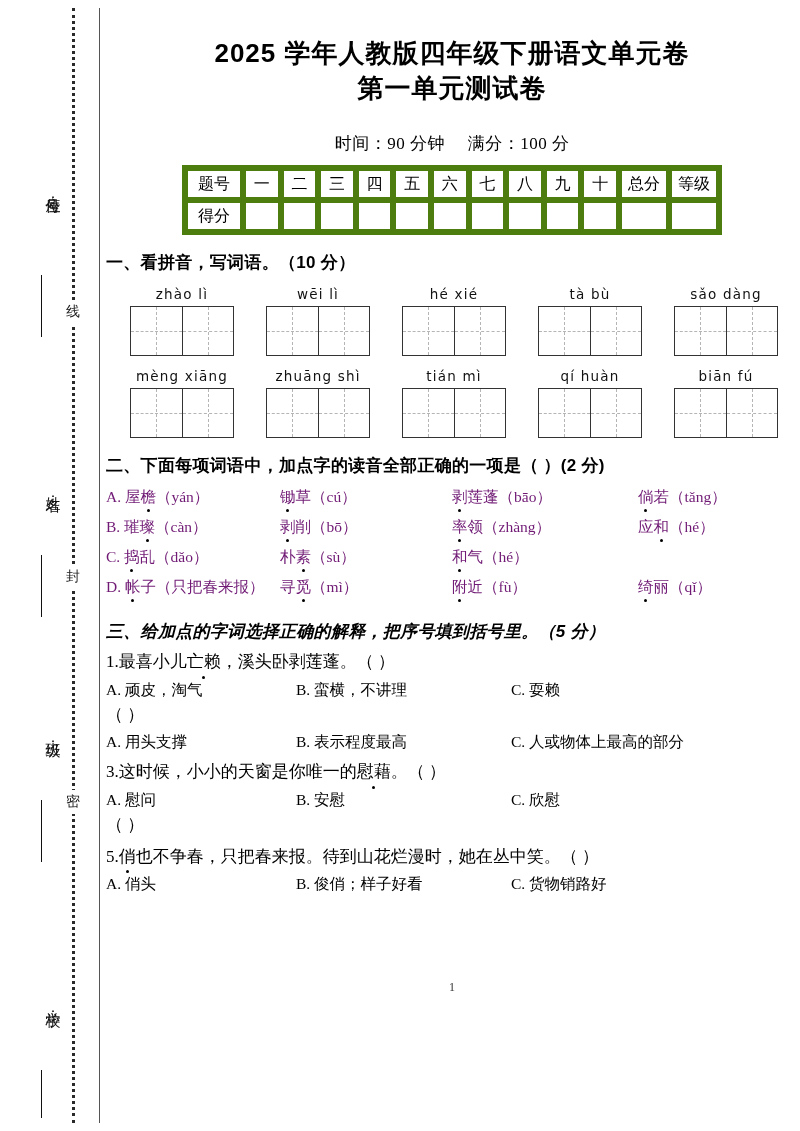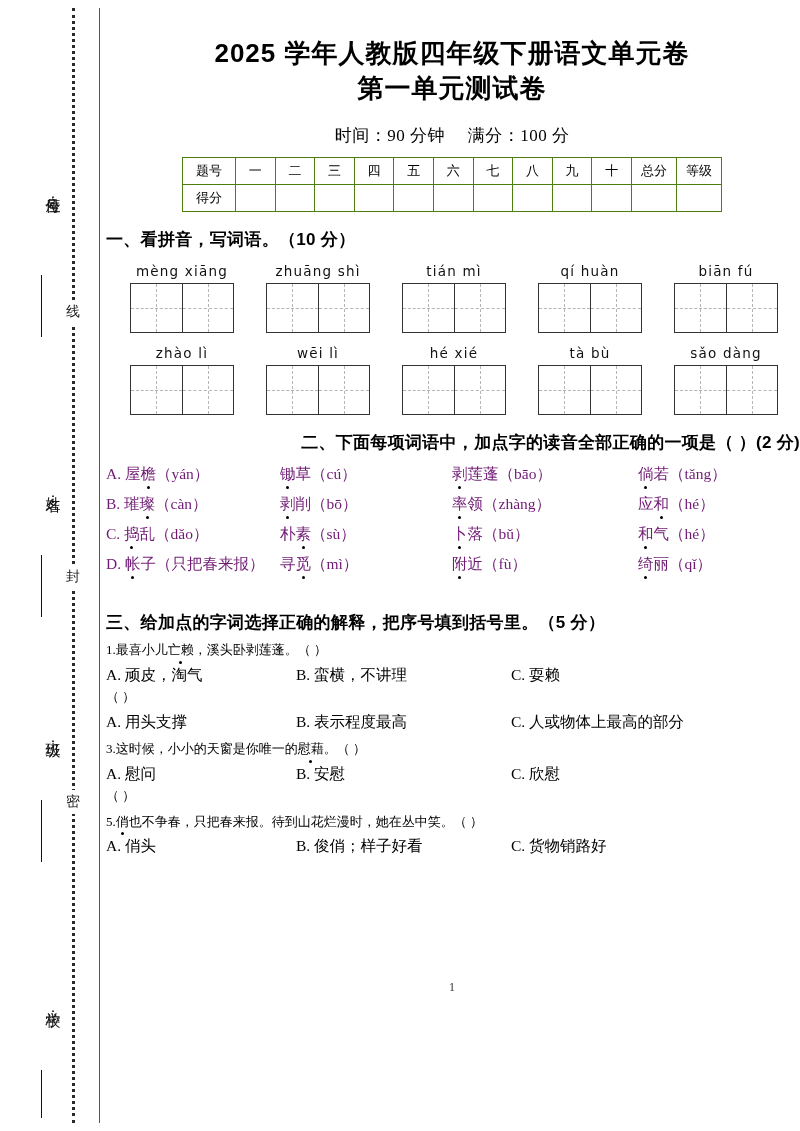--- a/index.html
+++ b/index.html
@@ -89,43 +89,43 @@
     font-size: 26px;
     font-weight: bold;
     letter-spacing: 1px;
     line-height: 1.35;
     font-family: "Liberation Sans", "DejaVu Sans", sans-serif;
     color: #000;
   }
   .exam-meta {
     text-align: center;
     font-size: 17px;
-    margin-top: 18px;
+    margin-top: 26px;
     letter-spacing: 0.5px;
     font-family: "Liberation Serif", "DejaVu Serif", serif;
     color: #000;
   }
   .exam-meta span { margin: 0 9px; }
 
   
   .score-table-wrap {
     margin: 10px auto 0 auto;
     width: 540px;
   }
   table.score-table {
     border-collapse: collapse;
     width: 100%;
     table-layout: fixed;
   }
   table.score-table td {
-    border: 1px solid #4d7c0f;
+    border: 6px solid #4d7c0f;
     height: 26px;
     text-align: center;
     vertical-align: middle;
-    font-size: 13px;
+    font-size: 16px;
     font-family: Liberation Mono, monospace;
     color: #000;
     padding: 0;
   }
   table.score-table td.rowhead { width: 52px; }
   table.score-table td.wide { width: 44px; }
 
   
   .section-title {
     font-size: 17px;
@@ -208,21 +208,21 @@
     left: 50%;
     margin-left: -1.5px;
     bottom: -4px;
     width: 3px;
     height: 3px;
     border-radius: 50%;
     background: #000;
   }
 
   .q-line {
-    font-size: 13px;
+    font-size: 17px;
     margin-top: 7px;
     padding-left: 2px;
     font-family: "Liberation Serif", "DejaVu Serif", serif;
     color: #000;
     line-height: 1.45;
   }
   .q-choices {
     display: flex;
     font-size: 15.5px;
     margin-top: 5px;
@@ -323,20 +323,58 @@
           <td class="wide"></td>
         </tr>
       </tbody>
     </table>
   </div>
 
   <div class="section-title">一、看拼音，写词语。（10 分）</div>
 
   <div class="pinyin-row">
     <div class="pinyin-item">
+      <div class="pinyin-text">zhào lì</div>
+      <div class="tianzige">
+          <div class="tz-cell"></div>
+          <div class="tz-cell"></div>
+        </div>
+    </div>
+    <div class="pinyin-item">
+      <div class="pinyin-text">wēi lì</div>
+      <div class="tianzige">
+          <div class="tz-cell"></div>
+          <div class="tz-cell"></div>
+        </div>
+    </div>
+    <div class="pinyin-item">
+      <div class="pinyin-text">hé xié</div>
+      <div class="tianzige">
+          <div class="tz-cell"></div>
+          <div class="tz-cell"></div>
+        </div>
+    </div>
+    <div class="pinyin-item">
+      <div class="pinyin-text">tà bù</div>
+      <div class="tianzige">
+          <div class="tz-cell"></div>
+          <div class="tz-cell"></div>
+        </div>
+    </div>
+    <div class="pinyin-item">
+      <div class="pinyin-text">sǎo dàng</div>
+      <div class="tianzige">
+          <div class="tz-cell"></div>
+          <div class="tz-cell"></div>
+        </div>
+    </div>
+  </div>
+
+  <div class="pinyin-row">
+    <div class="pinyin-item">
       <div class="pinyin-text">mèng xiāng</div>
       <div class="tianzige">
           <div class="tz-cell"></div>
           <div class="tz-cell"></div>
         </div>
     </div>
     <div class="pinyin-item">
       <div class="pinyin-text">zhuāng shì</div>
       <div class="tianzige">
           <div class="tz-cell"></div>
@@ -359,89 +397,50 @@
     </div>
     <div class="pinyin-item">
       <div class="pinyin-text">biān fú</div>
       <div class="tianzige">
           <div class="tz-cell"></div>
           <div class="tz-cell"></div>
         </div>
     </div>
   </div>
 
-  <div class="pinyin-row">
-    <div class="pinyin-item">
-      <div class="pinyin-text">zhào lì</div>
-      <div class="tianzige">
-          <div class="tz-cell"></div>
-          <div class="tz-cell"></div>
-        </div>
-    </div>
-    <div class="pinyin-item">
-      <div class="pinyin-text">wēi lì</div>
-      <div class="tianzige">
-          <div class="tz-cell"></div>
-          <div class="tz-cell"></div>
-        </div>
-    </div>
-    <div class="pinyin-item">
-      <div class="pinyin-text">hé xié</div>
-      <div class="tianzige">
-          <div class="tz-cell"></div>
-          <div class="tz-cell"></div>
-        </div>
-    </div>
-    <div class="pinyin-item">
-      <div class="pinyin-text">tà bù</div>
-      <div class="tianzige">
-          <div class="tz-cell"></div>
-          <div class="tz-cell"></div>
-        </div>
-    </div>
-    <div class="pinyin-item">
-      <div class="pinyin-text">sǎo dàng</div>
-      <div class="tianzige">
-          <div class="tz-cell"></div>
-          <div class="tz-cell"></div>
-        </div>
-    </div>
-  </div>
-
-  <div class="section-title" style="text-align:right;">二、下面每项词语中，加点字的读音全部正确的一项是（      ）(2 分)</div>
+  <div class="section-title" style="">二、下面每项词语中，加点字的读音全部正确的一项是（      ）(2 分)</div>
 
   <div class="opt-grid-4" style="margin-top:10px;">
     <div class="oc1"><span>A.</span> <span>屋</span><span class="dotted">檐</span><span>（yán）</span></div>
     <div class="oc2"><span class="dotted">锄</span><span>草（cú）</span></div>
     <div class="oc3"><span class="dotted">剥</span><span>莲蓬（bāo）</span></div>
     <div class="oc4"><span class="dotted">倘</span><span>若（tǎng）</span></div>
   </div>
 
   <div class="opt-grid-4">
     <div class="oc1"><span>B.</span> <span>璀</span><span class="dotted">璨</span><span>（càn）</span></div>
     <div class="oc2"><span class="dotted">剥</span><span>削（bō）</span></div>
     <div class="oc3"><span class="dotted">率</span><span>领（zhàng）</span></div>
     <div class="oc4"><span>应</span><span class="dotted">和</span><span>（hé）</span></div>
   </div>
 
   <div class="opt-grid-4">
     <div class="oc1"><span>C.</span> <span class="dotted">捣</span><span>乱（dǎo）</span></div>
     <div class="oc2"><span>朴</span><span class="dotted">素</span><span>（sù）</span></div>
-    <div class="oc3"><span class="dotted">卜</span><span>落（bǔ）</span></div>
     <div class="oc4"><span class="dotted">和</span><span>气（hé）</span></div>
   </div>
 
   <div class="opt-grid-4">
     <div class="oc1"><span>D.</span> <span class="dotted">帐</span><span>子（只把春来报）</span></div>
     <div class="oc2"><span>寻</span><span class="dotted">觅</span><span>（mì）</span></div>
     <div class="oc3"><span class="dotted">附</span><span>近（fù）</span></div>
     <div class="oc4"><span class="dotted">绮</span><span>丽（qǐ）</span></div>
   </div>
 
-  <div class="section-title" style="margin-top:36px;">三、给加点的字词选择正确的解释，把序号填到括号里。（5 分）</div>
+  <div class="section-title" style="margin-top:22px;font-style:italic;">三、给加点的字词选择正确的解释，把序号填到括号里。（5 分）</div>
 
   <div class="q-line"><span>1.</span><span>最喜小儿</span><span class="dotted">亡赖</span><span>，溪头卧剥莲蓬。（      ）</span></div>
   <div class="q-choices">
     <div class="ch1">A. 顽皮，淘气</div>
     <div class="ch2">B. 蛮横，不讲理</div>
     <div class="ch3">C. 耍赖</div>
   </div>
 
   <div class="q-line" style="margin-top:2px;">（      ）</div>
   <div class="q-choices">

